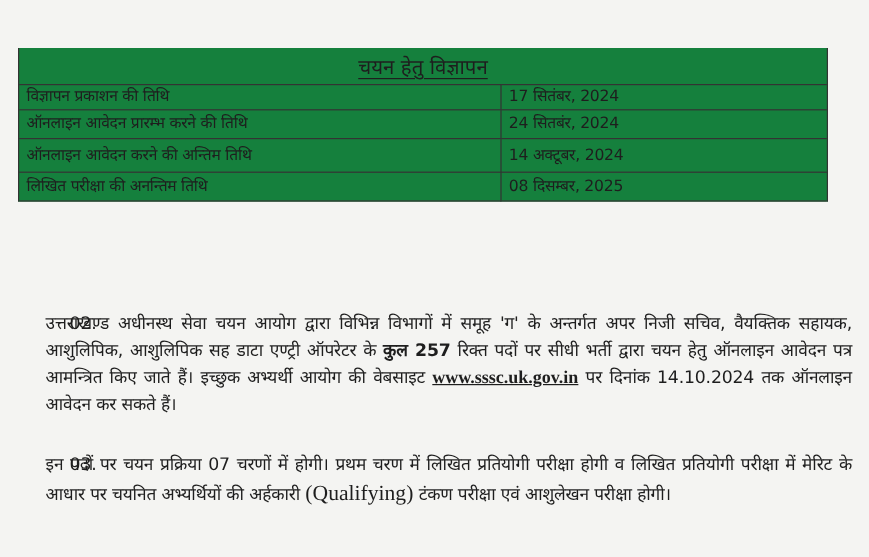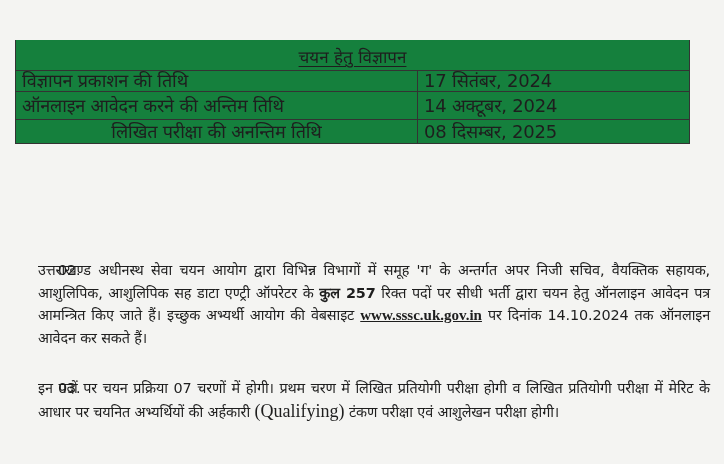--- a/index.html
+++ b/index.html
@@ -42,41 +42,41 @@
       font-size: 14.2px;
       line-height: 23px;
       padding: 2px 6px 1px 6px;
       text-align: justify;
       text-align-last: left;
       letter-spacing: -0.2px;
     }
     table.dates {
       width: 100%;
       border-collapse: collapse;
-      font-size: 18px;
+      font-size: 13px;
       letter-spacing: -0.2px;
     }
     table.dates td {
       border-top: 1px solid #333;
       border-bottom: 1px solid #333;
       padding: 0 6px;
       vertical-align: top;
     }
     table.dates td.label {
       width: 389px;
       border-right: 1px solid #333;
     }
     table.dates td.value {
       text-align: left;
     }
     .row-1 td { height: 20px; line-height: 20px; }
     .row-2 td { height: 23px; line-height: 23px; }
     .row-3 td { height: 27px; line-height: 27px; }
     .row-4 td { height: 43px; line-height: 22px; padding-top: 1px; }
-    .row-5 td { height: 23px; line-height: 23px; text-align: center; }
+    .row-5 td { height: 23px; line-height: 23px; }
 
     .para {
       position: absolute;
       left: 20px;
       width: 690px;
       font-size: 14.4px;
       line-height: 22.5px;
       letter-spacing: -0.15px;
     }
     .para .num {
@@ -113,20 +113,24 @@
   <div class="title">
     <span>चयन हेतु विज्ञापन</span>
   </div>
 
   <table class="dates">
     <tbody>
         <tr class="row-1">
       <td class="label">विज्ञापन प्रकाशन की तिथि</td>
       <td class="value">17 सितंबर, 2024</td>
     </tr>
+    <tr class="row-2">
+      <td class="label">ऑनलाइन आवेदन प्रारम्भ करने की तिथि</td>
+      <td class="value">24 सितबंर, 2024</td>
+    </tr>
     <tr class="row-3">
       <td class="label">ऑनलाइन आवेदन करने की अन्तिम तिथि</td>
       <td class="value">14 अक्टूबर, 2024</td>
     </tr>
     <tr class="row-5">
       <td class="label">लिखित परीक्षा की अनन्तिम तिथि</td>
       <td class="value">08 दिसम्बर, 2025</td>
     </tr>
   </tbody>
     </table>

